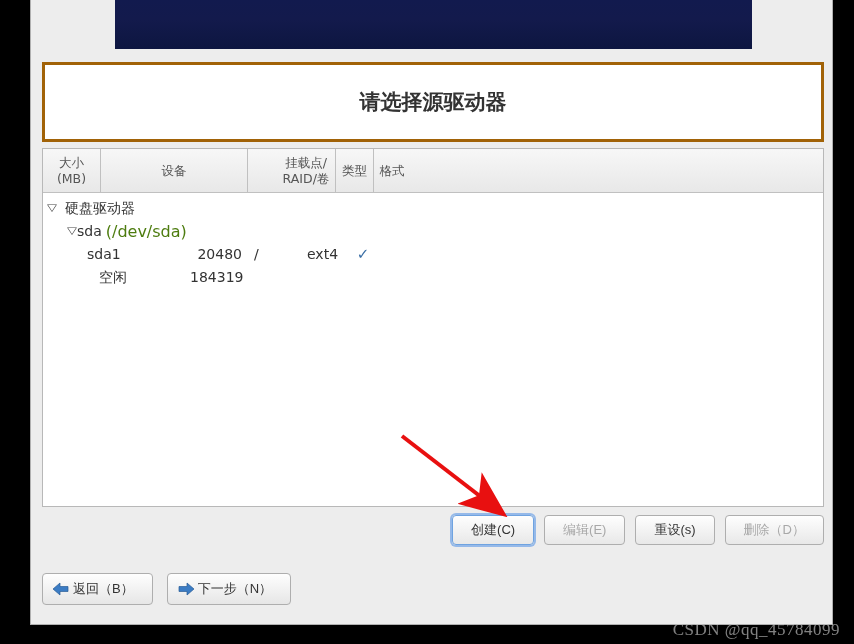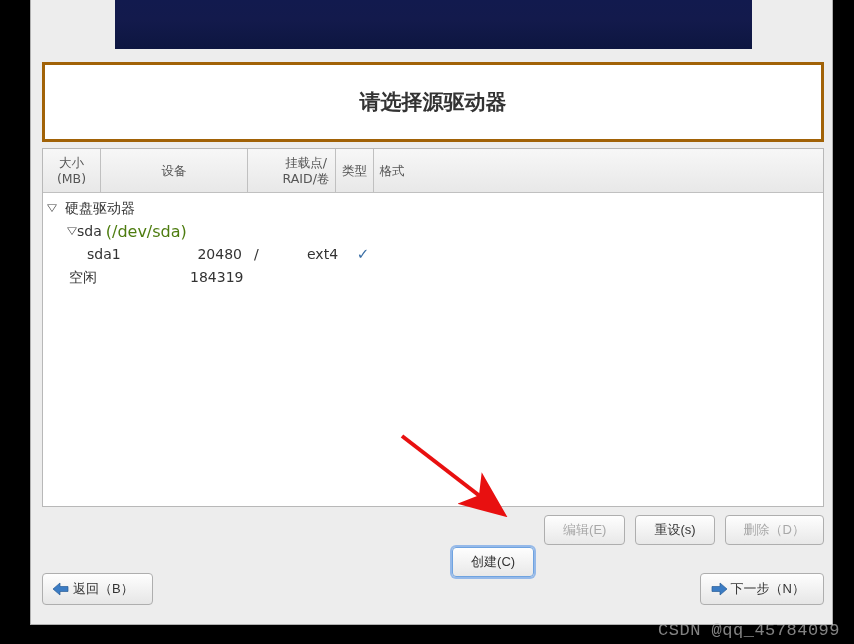--- a/index.html
+++ b/index.html
@@ -128,30 +128,29 @@
     align-items: center;
     cursor: pointer;
   }
   .btn.disabled {
     color: #a8a8a8;
     cursor: default;
   }
   .btn.focused {
     box-shadow: 0 0 0 2px rgba(90,150,230,0.6);
     border-color: #6fa3e0;
-    margin-top: 32px;
   }
   .nav-row {
     position: absolute;
     left: 11px;
     top: 573px;
     width: 782px;
     height: 35px;
     display: flex;
-    justify-content: space-between;
+    justify-content: flex-start;
     gap: 14px;
   }
   .nav-btn {
     height: 32px;
     padding: 0 18px 0 10px;
     border: 1px solid #aeaeae;
     border-radius: 4px;
     background: linear-gradient(to bottom, #fefefe, #e6e6e6);
     font-size: 13px;
     color: #333;
@@ -163,21 +162,21 @@
   .arrow-icon {
     width: 16px; height: 14px; display: inline-block;
   }
   .watermark {
     position: absolute;
     right: 14px;
     bottom: 4px;
     color: rgba(200,200,200,0.65);
     font-size: 17px;
     letter-spacing: 0.5px;
-    font-family: Liberation Mono, monospace;
+    font-family: Liberation Serif, serif;
   }
   svg.annotation-arrow {
     position: absolute;
     pointer-events: none;
   }
 </style>
 </head>
 <body>
 
 <div class="outer">
@@ -220,21 +219,21 @@
         </div>
         <div class="cell-size">20480</div>
         <div class="cell-mount">/</div>
         <div class="cell-type">ext4</div>
         <div class="cell-format">
           <span class="check">✓</span>
         </div>
       </div>
 
       <div class="row">
-        <div class="cell-device" style="padding-left:26px;">
+        <div class="cell-device" style="padding-left:56px;">
           <span>空闲</span>
         </div>
         <div class="cell-size">184319</div>
         <div class="cell-mount"></div>
         <div class="cell-type"></div>
         <div class="cell-format"></div>
       </div>
 
     </div>
   </div>

